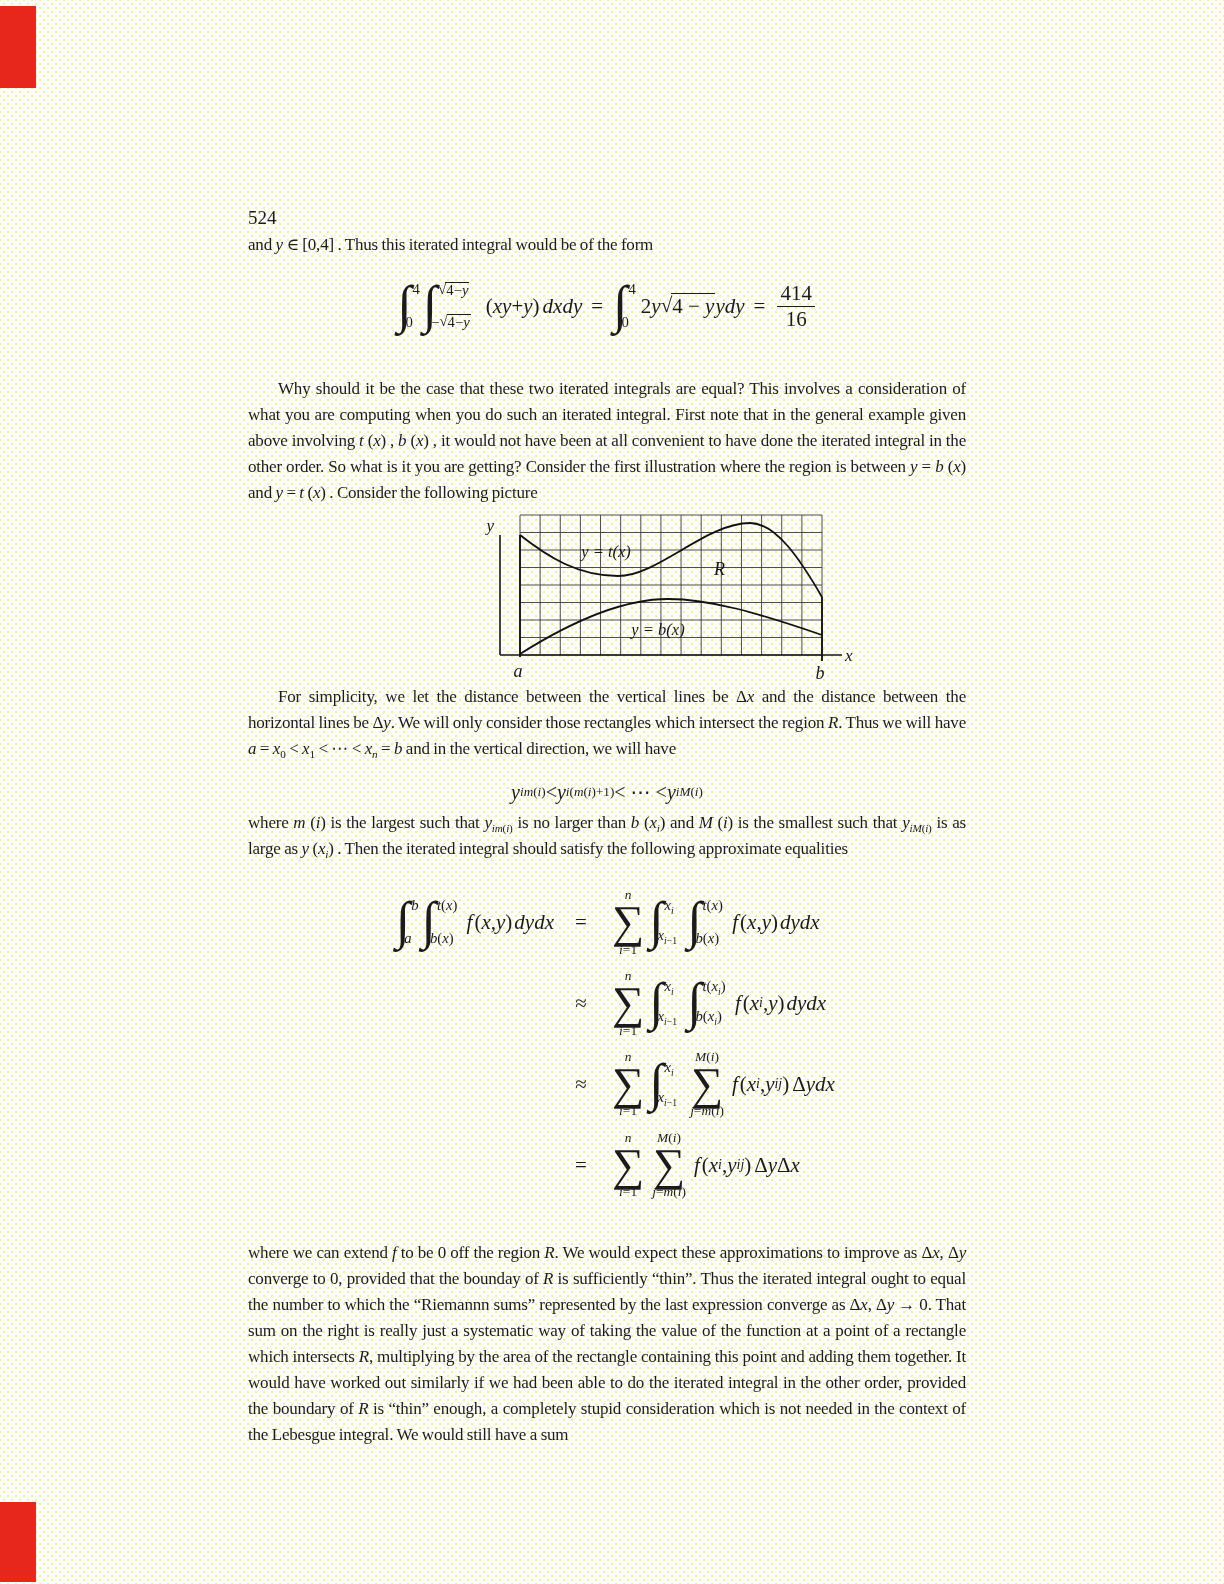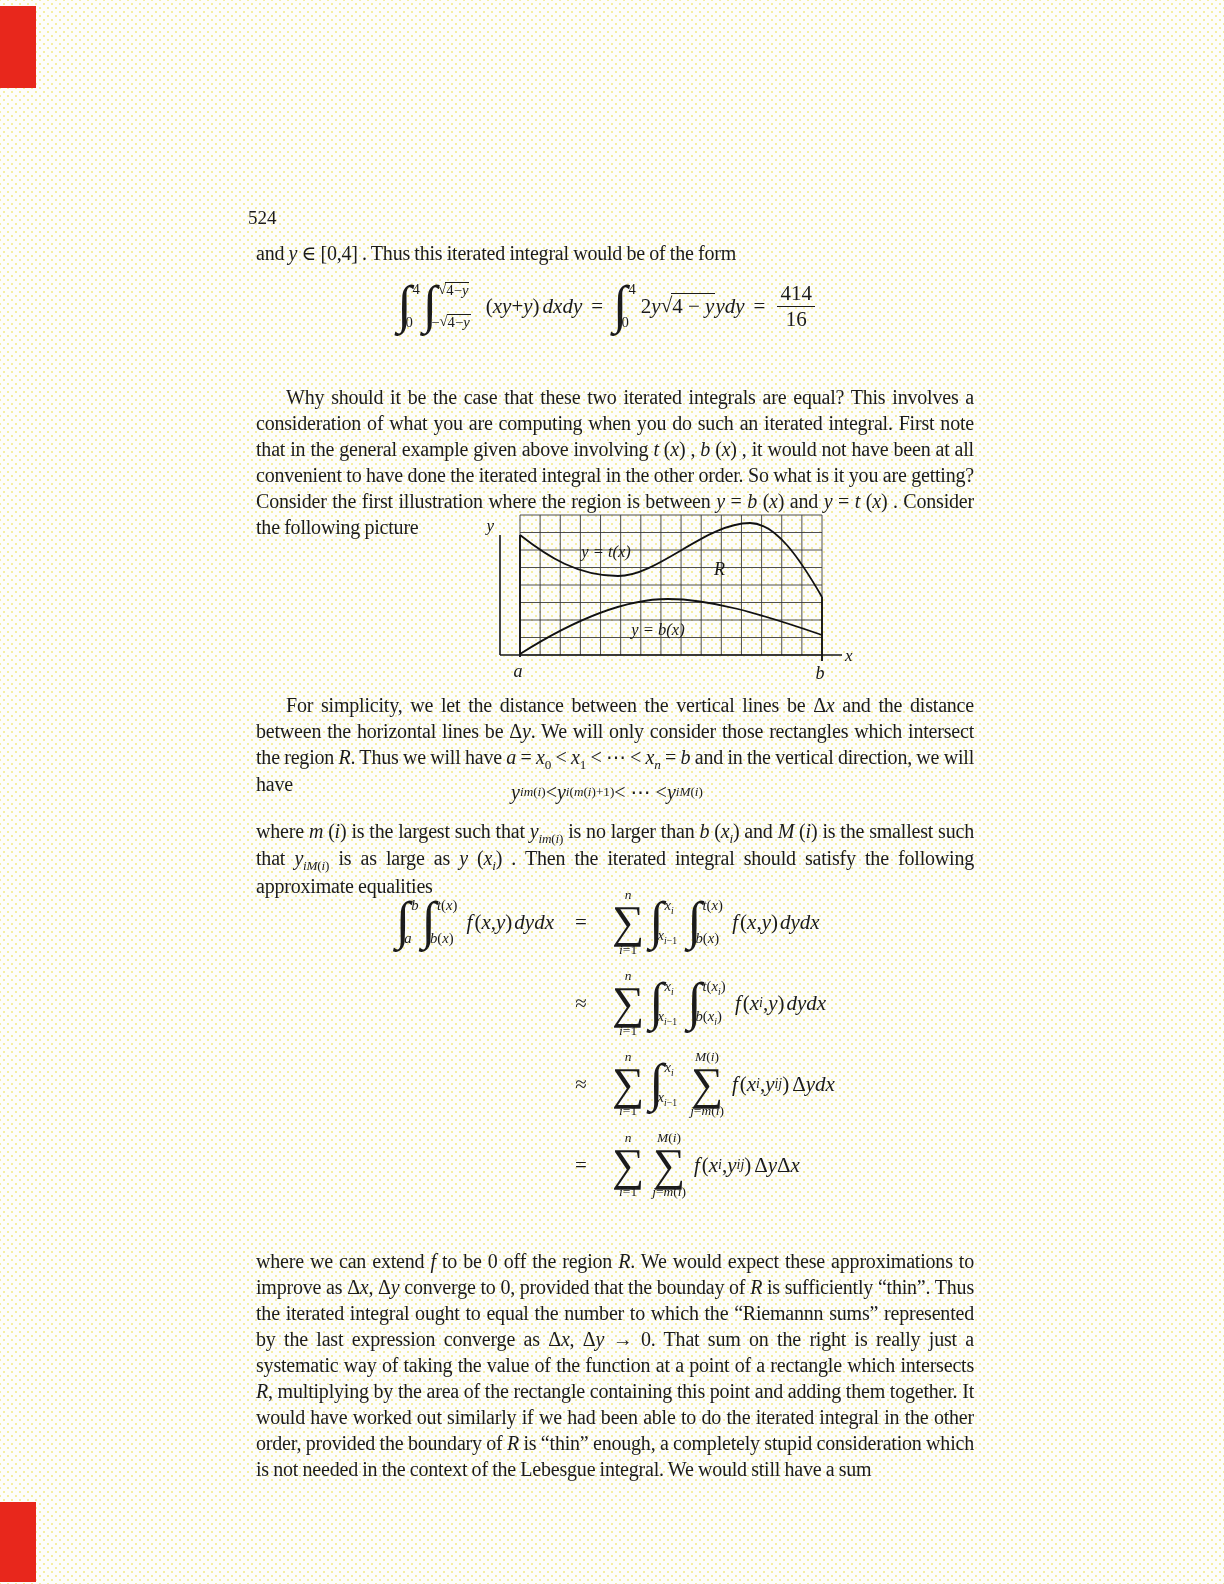--- a/index.html
+++ b/index.html
@@ -10,21 +10,21 @@
       radial-gradient(circle,#f5eea2 1px,rgba(245,238,162,0) 1.4px),
       radial-gradient(circle,#f5eea2 1px,rgba(245,238,162,0) 1.4px);
     background-size:8px 8px;
     background-position:0 0,4px 4px;
     font-family:"Liberation Serif","DejaVu Serif",serif;
     color:#1b1b1b;
   }
   .blk{position:absolute;left:248px;width:718px;}
   .hdr{top:181px;display:flex;justify-content:space-between;align-items:baseline;font-size:19px;margin-top:26px;}
   .hdr .title{white-space:pre;letter-spacing:.2px;}
-  p.blk{margin:8px;font-size:20px;line-height:26px;text-align:justify;letter-spacing:-0.2px;word-spacing:-0.5px;}
+  p.blk{margin:0;font-size:17px;line-height:26px;text-align:justify;letter-spacing:-0.2px;word-spacing:-0.5px;}
   p.ind{text-indent:30px;}
   .p-intro{top:232px;}
   .p-why{top:376px;}
   .p-simp{top:684px;}
   .p-wmi{top:810px;}
   .p-ext{top:1240px;}
   .disp{display:flex;justify-content:center;align-items:center;font-size:21px;}
   .eq1{top:262px;height:88px;}
   .eq2{top:776px;height:32px;font-size:20px;}
   .eq3{top:888px;display:grid;grid-template-columns:306px 54px 358px;row-gap:12px;font-size:21px;}

